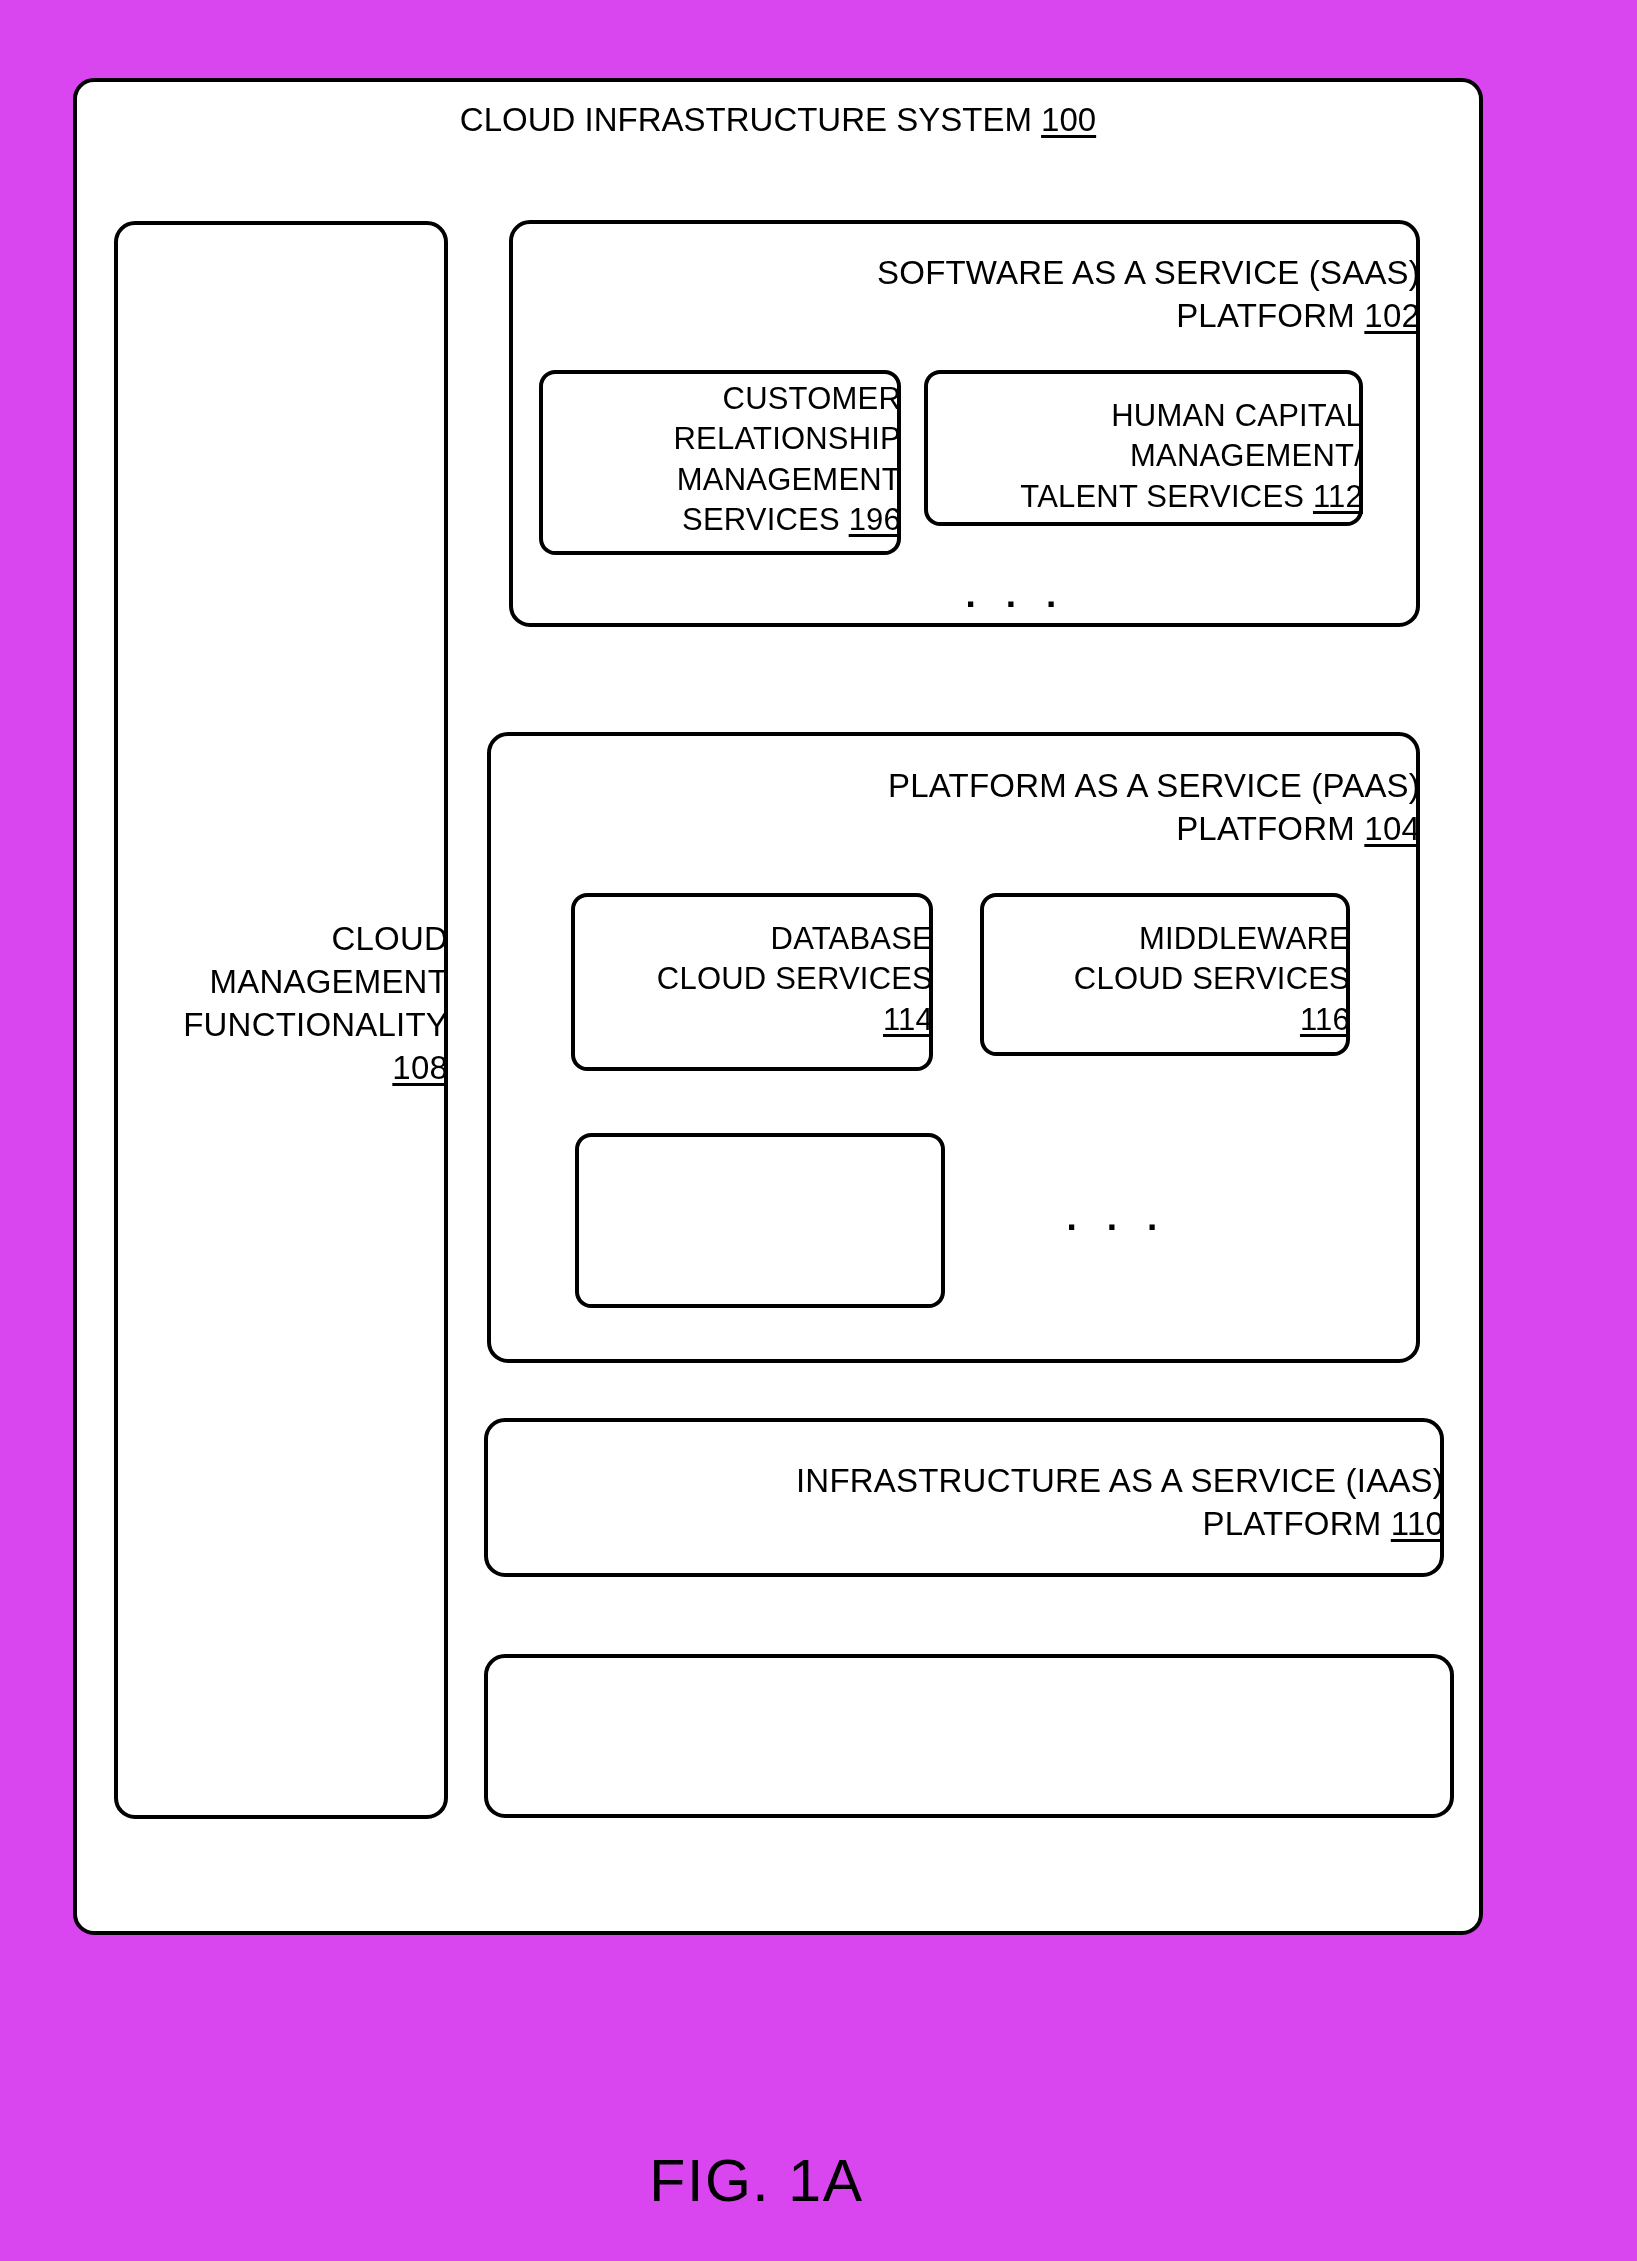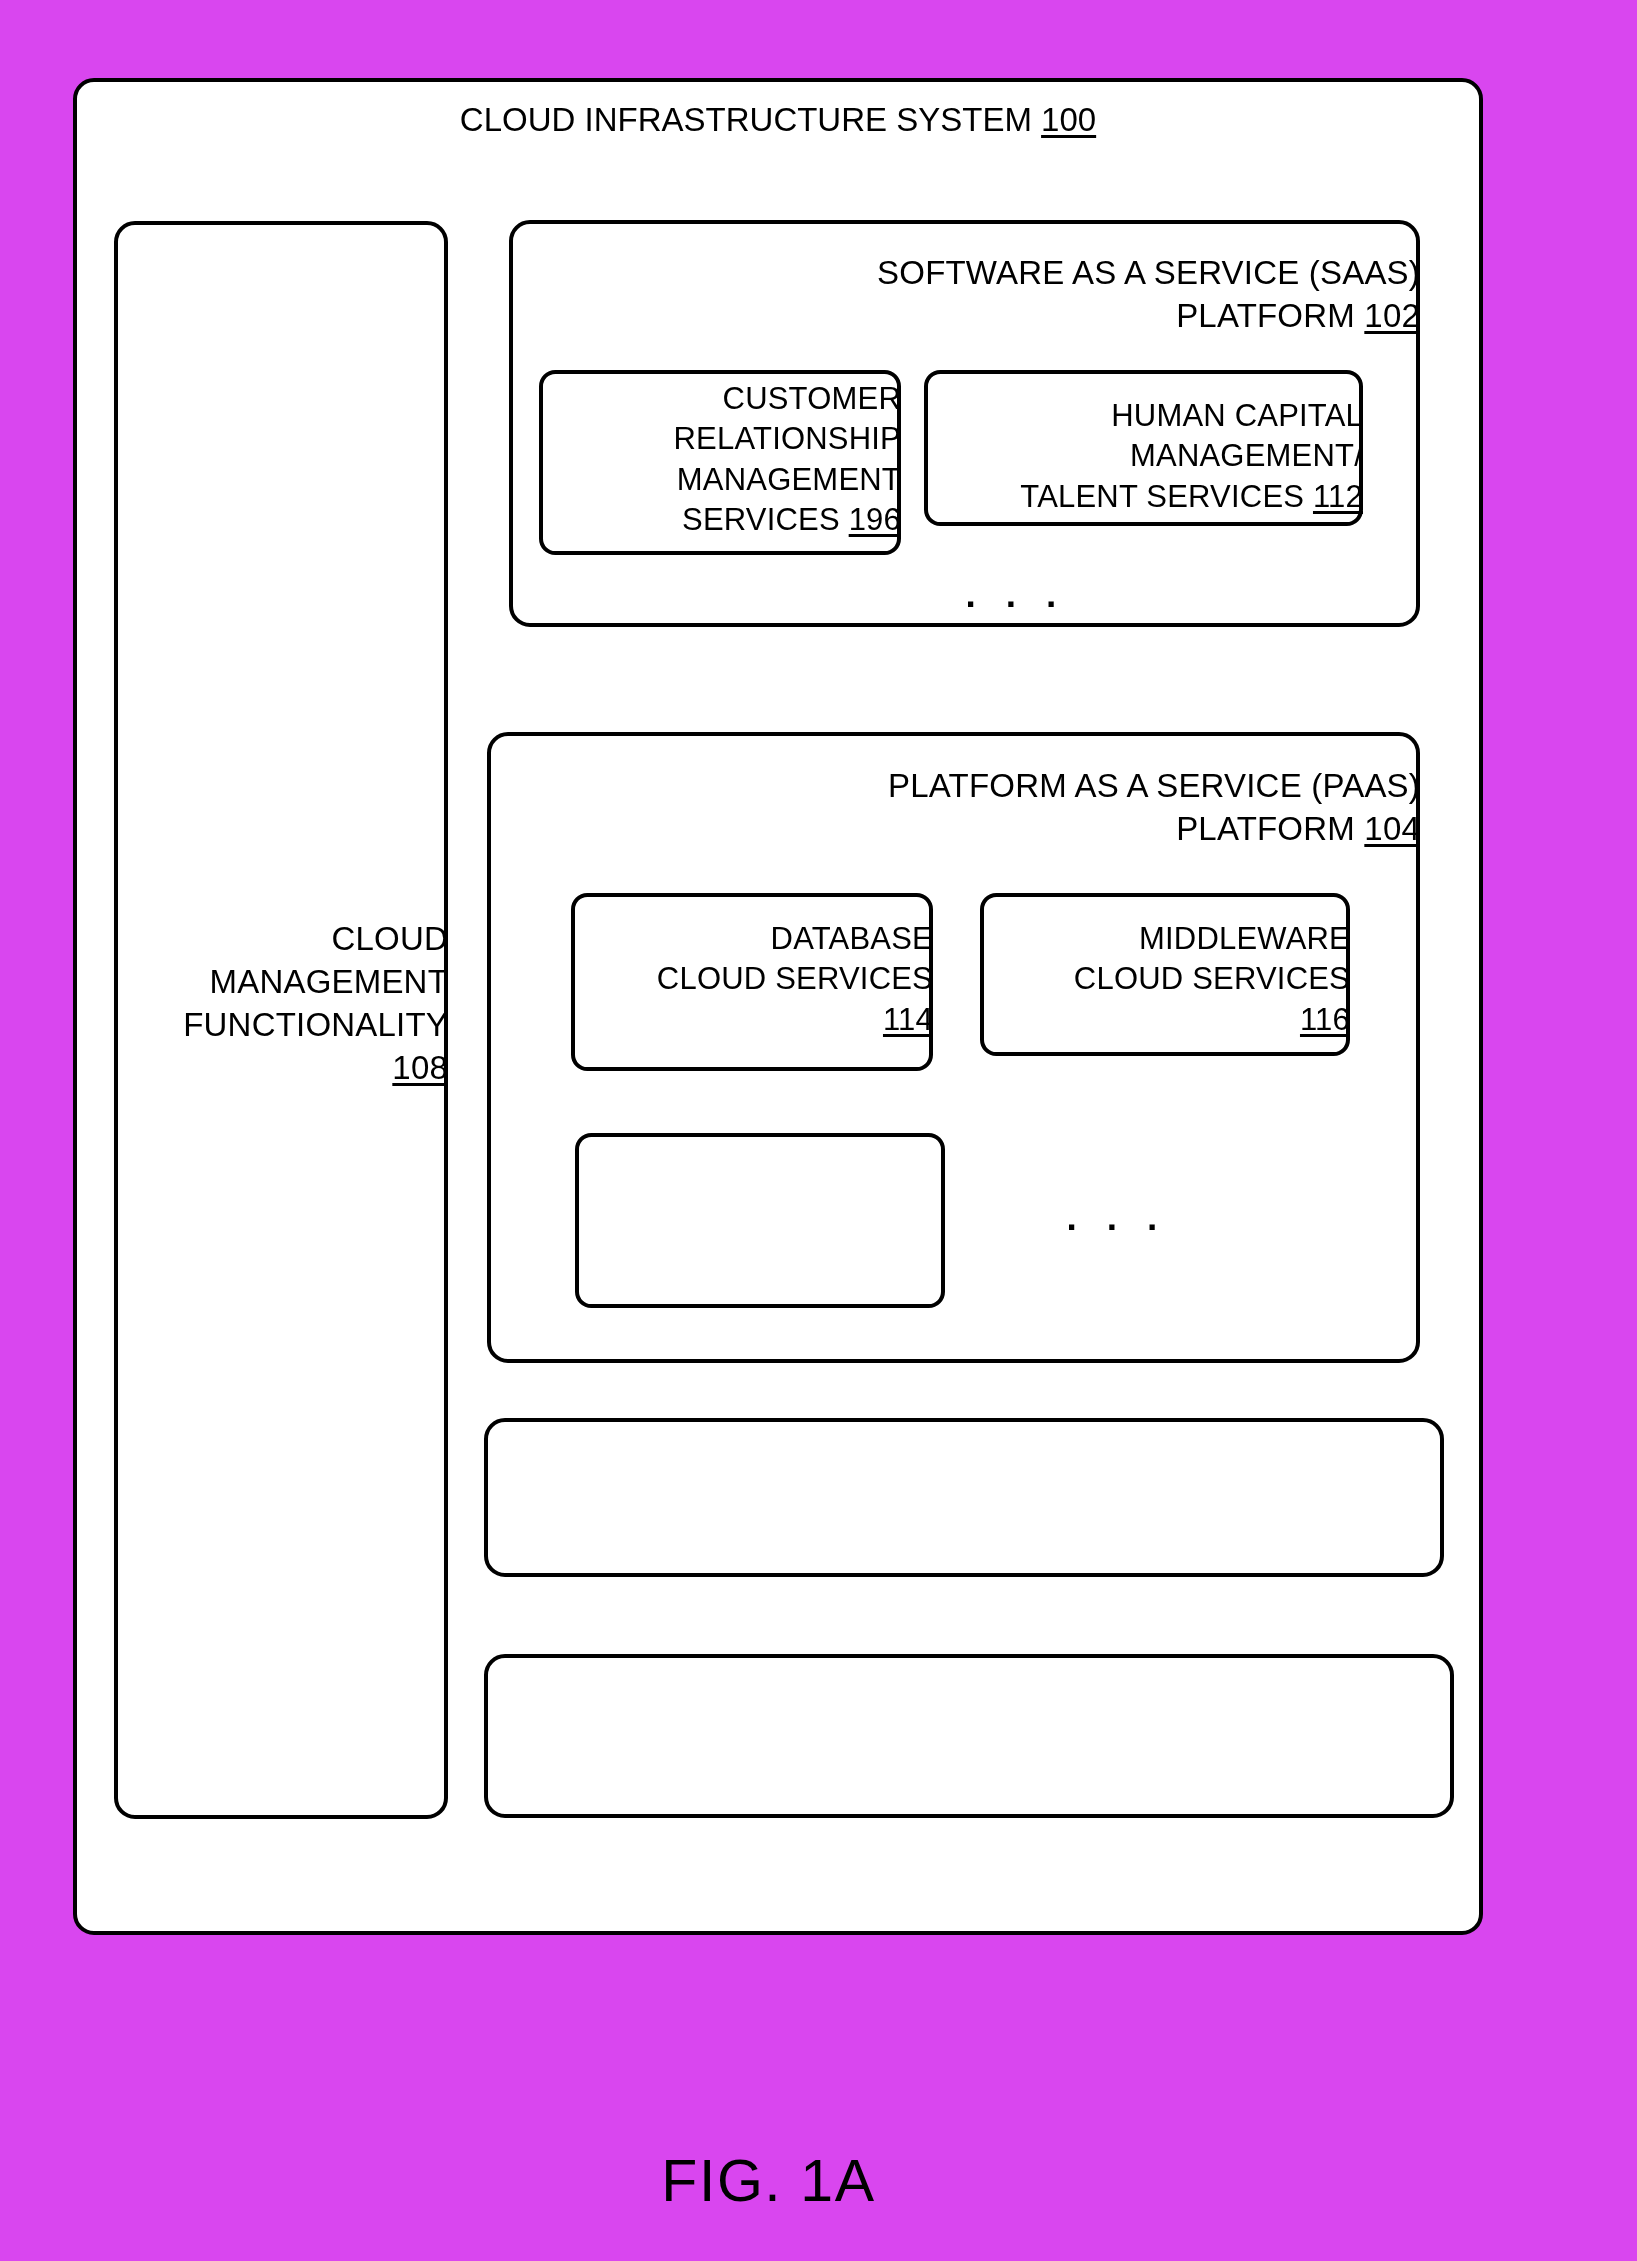--- a/index.html
+++ b/index.html
@@ -204,21 +204,21 @@
   #infra-title {
     top: 1715px;
     left: 484px;
     width: 970px;
     font-size: 33px;
   }
 
   
   #fig-caption {
     position: absolute;
-    left: 16px;
+    left: 4px;
     top: 2147px;
     width: 1505px;
     text-align: center;
     font-size: 59px;
     letter-spacing: 1.6px;
   }
 </style>
 </head>
 <body>
 
@@ -262,19 +262,21 @@
   <div class="box inner" id="mw-box"></div>
   <div class="label" id="mw-label"><span>MIDDLEWARE
 CLOUD SERVICES
 </span><span class="u">116</span></div>
 
   <div class="box inner" id="java-box"></div>
 
   <div class="label" id="paas-ellipsis">. . .</div>
 
   <div class="box" id="iaas-box"></div>
+  <div class="label" id="iaas-title"><span>INFRASTRUCTURE AS A SERVICE (IAAS)
+PLATFORM </span><span class="u">110</span></div>
 
   <div class="box" id="infra-box"></div>
 
   <div id="fig-caption">FIG. 1A</div>
 
 </div>
 
 
 </body></html>

